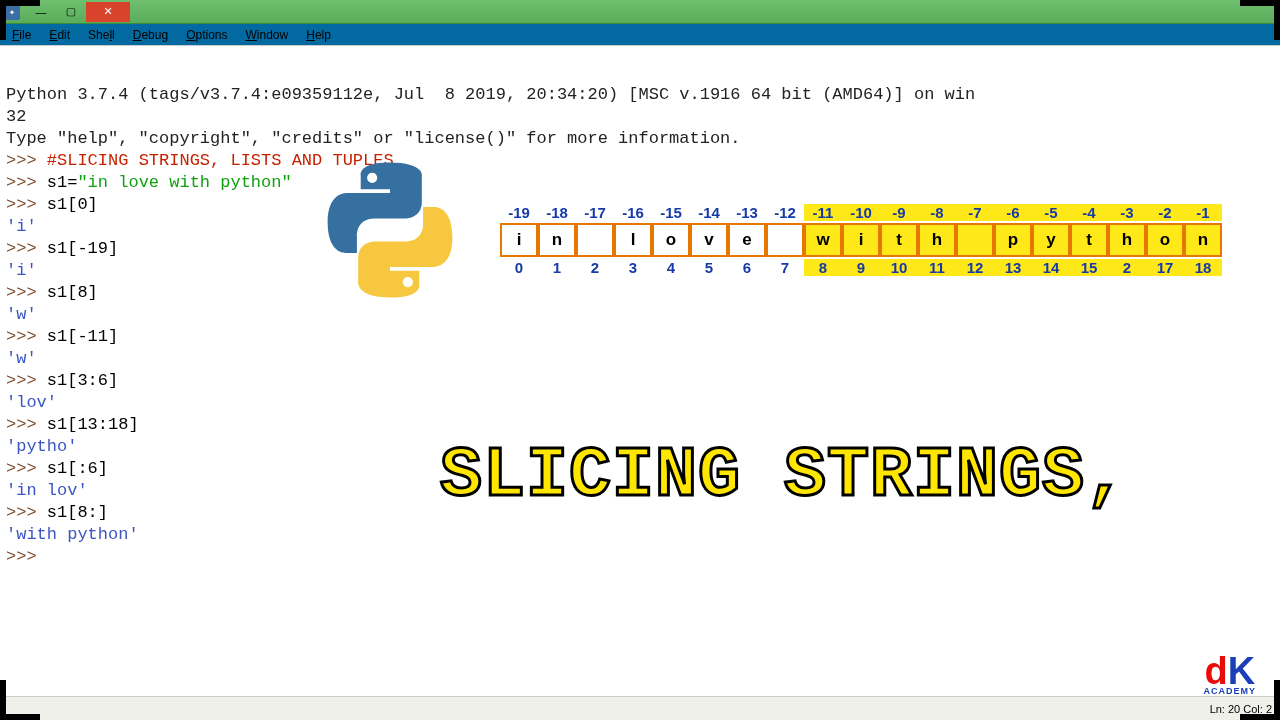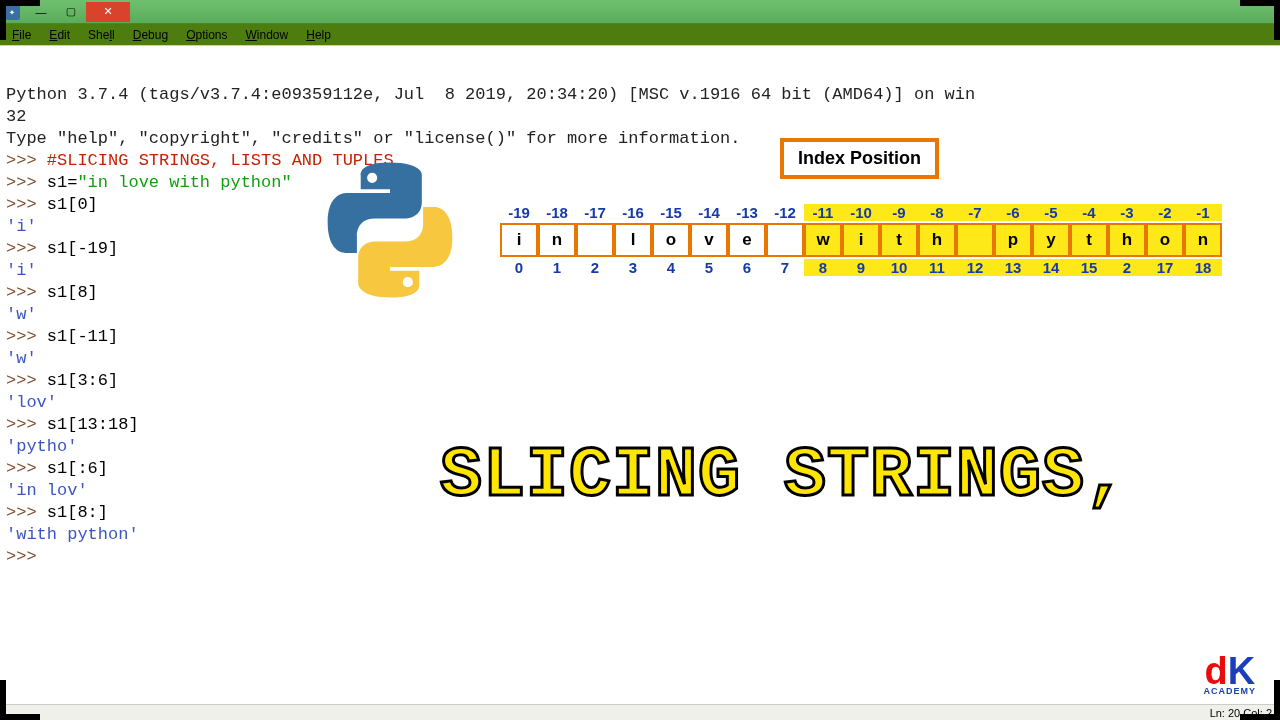--- a/index.html
+++ b/index.html
@@ -38,21 +38,21 @@
   display: flex; align-items: center; justify-content: center;
   font-family: "Segoe UI", sans-serif;
   font-size: 11px;
   background: transparent;
   color: #000;
 }
 .win-btn.close { background: #d9432c; color: #fff; width: 44px; }
 
 .menubar {
   height: 22px;
-  background: #4d7c0f;
+  background: #0369a1;
   display: flex; align-items: center;
   padding: 0 4px;
   border-bottom: 1px solid #ccc;
   font-family: "Segoe UI", sans-serif;
   font-size: 12px;
   gap: 2px;
 }
 .menu-item { padding: 2px 8px; }
 .menu-item .ul { text-decoration: underline; }
 
@@ -65,21 +65,21 @@
 }
 .editor .ver { color: #222; }
 .editor .prompt { color: #7a4a2a; }
 .editor .comment { color: #c62100; }
 .editor .str { color: #10a010; }
 .editor .out { color: #3b56c4; }
 .editor .code { color: #000; }
 
 .statusbar {
   position: absolute; bottom: 0; left: 0; right: 0;
-  height: 16px; background: #f0f0eb;
+  height: 24px; background: #f0f0eb;
   border-top: 1px solid #ccc;
   font-family: "Segoe UI", sans-serif;
   font-size: 11px;
   display: flex; justify-content: flex-end; align-items: center;
   padding: 0 8px;
 }
 
 
 .pylogo {
   position: absolute; left: 320px; top: 160px;
@@ -208,21 +208,20 @@
 <div class="statusbar">
   <span>Ln: 20  Col: 2</span>
 </div>
 
 <svg class="pylogo" viewBox="0 0 110 110">
   <path fill="#3670A0" d="M54 2c-24 0-22 10-22 10v11h23v3H22s-16-2-16 23 14 24 14 24h9V60s-1-14 14-14h24s13 0 13-13V13S83 2 54 2zM41 10a4 4 0 1 1 0 8 4 4 0 0 1 0-8z"></path>
   <path fill="#F7C83F" d="M56 108c24 0 22-10 22-10V87H55v-3h33s16 2 16-23-14-24-14-24h-9v13s1 14-14 14H43s-13 0-13 13v18s-3 13 26 13zm13-8a4 4 0 1 1 0-8 4 4 0 0 1 0 8z"></path>
 </svg>
 
 <div class="index-table">
-  <div class="index-header">Index Position</div>
 
   <div class="idx-row neg-wrap" id="neg-row">
       <div class="idx-cell">-19</div>
       <div class="idx-cell">-18</div>
       <div class="idx-cell">-17</div>
       <div class="idx-cell">-16</div>
       <div class="idx-cell">-15</div>
       <div class="idx-cell">-14</div>
       <div class="idx-cell">-13</div>
       <div class="idx-cell">-12</div>

